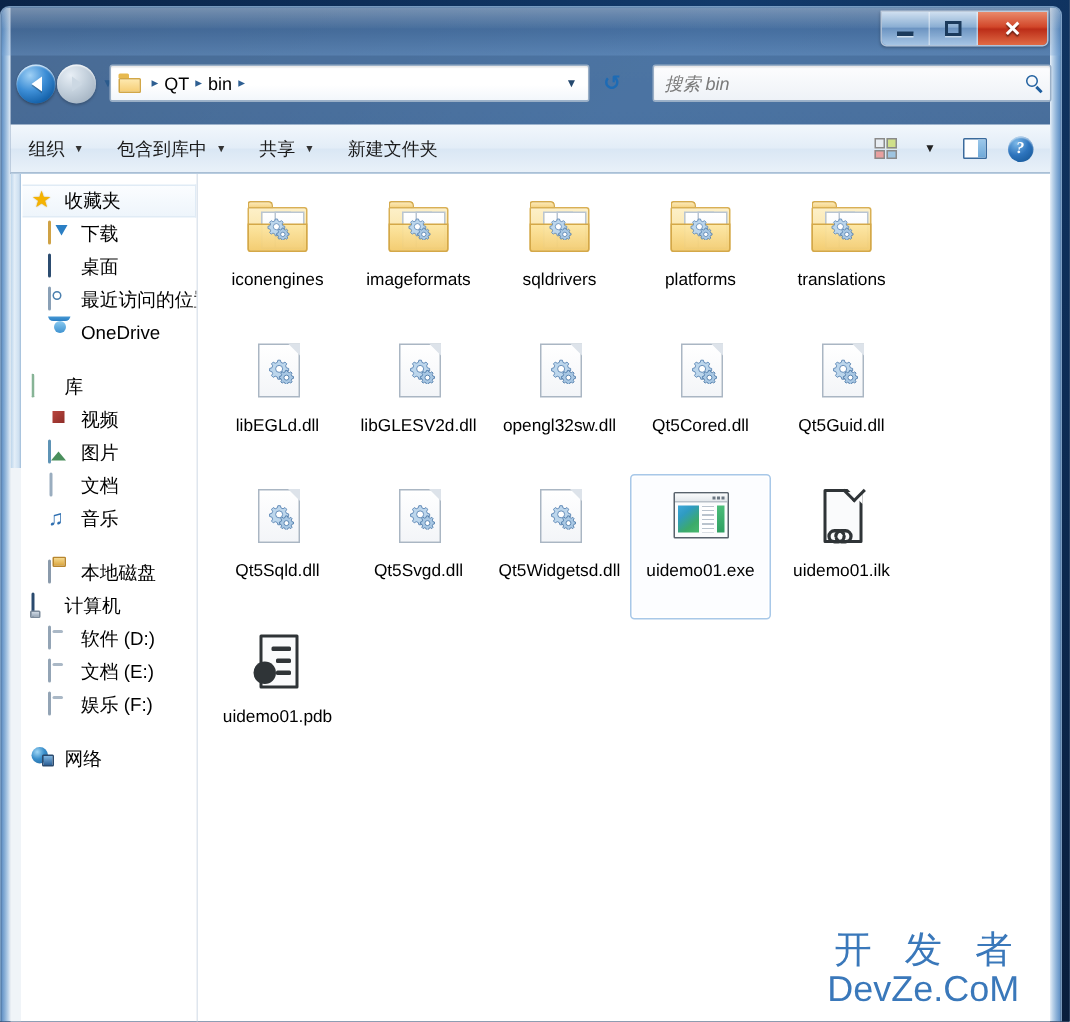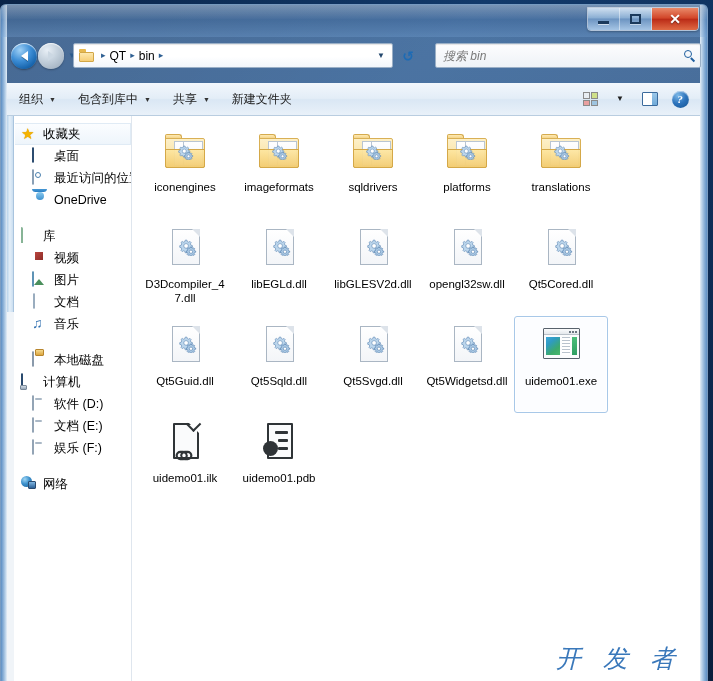--- a/index.html
+++ b/index.html
@@ -936,21 +936,20 @@
   }
 
   
   #watermark {
     position: absolute;
     right: 18px;
     bottom: 8px;
     text-align: center;
     pointer-events: none;
     user-select: none;
-    font-style: italic;
   }
   #wm-cn {
     font-size: 25px;
     letter-spacing: 7px;
     color: #2a6db5;
     line-height: 28px;
     font-family: "DejaVu Sans", sans-serif;
     opacity: 0.92;
     padding-left: 7px;
   }
@@ -1070,20 +1069,24 @@
         </div>
 
         <div id="navlist">
 
           <div class="nav-group">
             <div class="nav-row header hovered">
               <span class="nav-ico"><span class="ico-star">★</span></span>
               <span class="nav-label">收藏夹</span>
             </div>
             <div class="nav-row child">
+              <span class="nav-ico"><span class="ico-download"></span></span>
+              <span class="nav-label">下载</span>
+            </div>
+            <div class="nav-row child">
               <span class="nav-ico"><span class="ico-desktop"></span></span>
               <span class="nav-label">桌面</span>
             </div>
             <div class="nav-row child">
               <span class="nav-ico"><span class="ico-recent"></span></span>
               <span class="nav-label">最近访问的位置</span>
             </div>
             <div class="nav-row child">
               <span class="nav-ico"><span class="ico-cloud"></span></span>
               <span class="nav-label">OneDrive</span>
@@ -1250,37 +1253,20 @@
                         <circle cx="13.5" cy="12.2" r="4.1" fill="#ffffff"></circle>
                       </g>
                       <g fill="#7fa8cf" stroke="#4c78a8" stroke-width="1">
                         <path d="M21 14 l2.2 0 l.5 1.9 l1.8 .75 l1.7-1 l1.55 1.55 l-1 1.7 l.75 1.8 l1.9 .5 l0 2.2 l-1.9 .5 l-.75 1.8 l1 1.7 l-1.55 1.55 l-1.7-1 l-1.8 .75 l-.5 1.9 l-2.2 0 l-.5-1.9 l-1.8-.75 l-1.7 1 l-1.55-1.55 l1-1.7 l-.75-1.8 l-1.9-.5 l0-2.2 l1.9-.5 l.75-1.8 l-1-1.7 l1.55-1.55 l1.7 1 l1.8-.75 Z" fill="#a9c8e4"></path>
                         <circle cx="22.1" cy="22.5" r="2.9" fill="#ffffff"></circle>
                       </g>
                     </svg></span>
                 </span>
               </div>
               <div class="file-label">translations</div>
-            </div>
-            <div class="file-item">
-              <div class="file-icon">
-                <span class="icon-dll">
-                  <span class="gear"><svg viewBox="0 0 32 30" width="19" height="17">
-                      <g fill="#9dc0e0" stroke="#5d87b5" stroke-width="1.1">
-                        <path d="M12 2 l3 0 l.7 2.6 l2.4 1 l2.3-1.4 l2.1 2.1 l-1.4 2.3 l1 2.4 l2.6 .7 l0 3 l-2.6 .7 l-1 2.4 l1.4 2.3 l-2.1 2.1 l-2.3-1.4 l-2.4 1 l-.7 2.6 l-3 0 l-.7-2.6 l-2.4-1 l-2.3 1.4 l-2.1-2.1 l1.4-2.3 l-1-2.4 l-2.6-.7 l0-3 l2.6-.7 l1-2.4 l-1.4-2.3 l2.1-2.1 l2.3 1.4 l2.4-1 Z" fill="#bcd6ec"></path>
-                        <circle cx="13.5" cy="12.2" r="4.1" fill="#ffffff"></circle>
-                      </g>
-                      <g fill="#7fa8cf" stroke="#4c78a8" stroke-width="1">
-                        <path d="M21 14 l2.2 0 l.5 1.9 l1.8 .75 l1.7-1 l1.55 1.55 l-1 1.7 l.75 1.8 l1.9 .5 l0 2.2 l-1.9 .5 l-.75 1.8 l1 1.7 l-1.55 1.55 l-1.7-1 l-1.8 .75 l-.5 1.9 l-2.2 0 l-.5-1.9 l-1.8-.75 l-1.7 1 l-1.55-1.55 l1-1.7 l-.75-1.8 l-1.9-.5 l0-2.2 l1.9-.5 l.75-1.8 l-1-1.7 l1.55-1.55 l1.7 1 l1.8-.75 Z" fill="#a9c8e4"></path>
-                        <circle cx="22.1" cy="22.5" r="2.9" fill="#ffffff"></circle>
-                      </g>
-                    </svg></span>
-                </span>
-              </div>
-              <div class="file-label">D3Dcompiler_47.dll</div>
             </div>
             <div class="file-item">
               <div class="file-icon">
                 <span class="icon-dll">
                   <span class="gear"><svg viewBox="0 0 32 30" width="19" height="17">
                       <g fill="#9dc0e0" stroke="#5d87b5" stroke-width="1.1">
                         <path d="M12 2 l3 0 l.7 2.6 l2.4 1 l2.3-1.4 l2.1 2.1 l-1.4 2.3 l1 2.4 l2.6 .7 l0 3 l-2.6 .7 l-1 2.4 l1.4 2.3 l-2.1 2.1 l-2.3-1.4 l-2.4 1 l-.7 2.6 l-3 0 l-.7-2.6 l-2.4-1 l-2.3 1.4 l-2.1-2.1 l1.4-2.3 l-1-2.4 l-2.6-.7 l0-3 l2.6-.7 l1-2.4 l-1.4-2.3 l2.1-2.1 l2.3 1.4 l2.4-1 Z" fill="#bcd6ec"></path>
                         <circle cx="13.5" cy="12.2" r="4.1" fill="#ffffff"></circle>
                       </g>
                       <g fill="#7fa8cf" stroke="#4c78a8" stroke-width="1">
@@ -1448,18 +1434,19 @@
                   <span class="ln l3"></span>
                 </span>
                 <span class="pdb-dot"></span>
               </div>
               <div class="file-label">uidemo01.pdb</div>
             </div>
           </div>
 
         <div id="watermark">
           <div id="wm-cn">开 发 者</div>
+          <div id="wm-en">DevZe.CoM</div>
         </div>
       </div>
 
     </div>
   </div>
 </div>
 
 </body></html>

